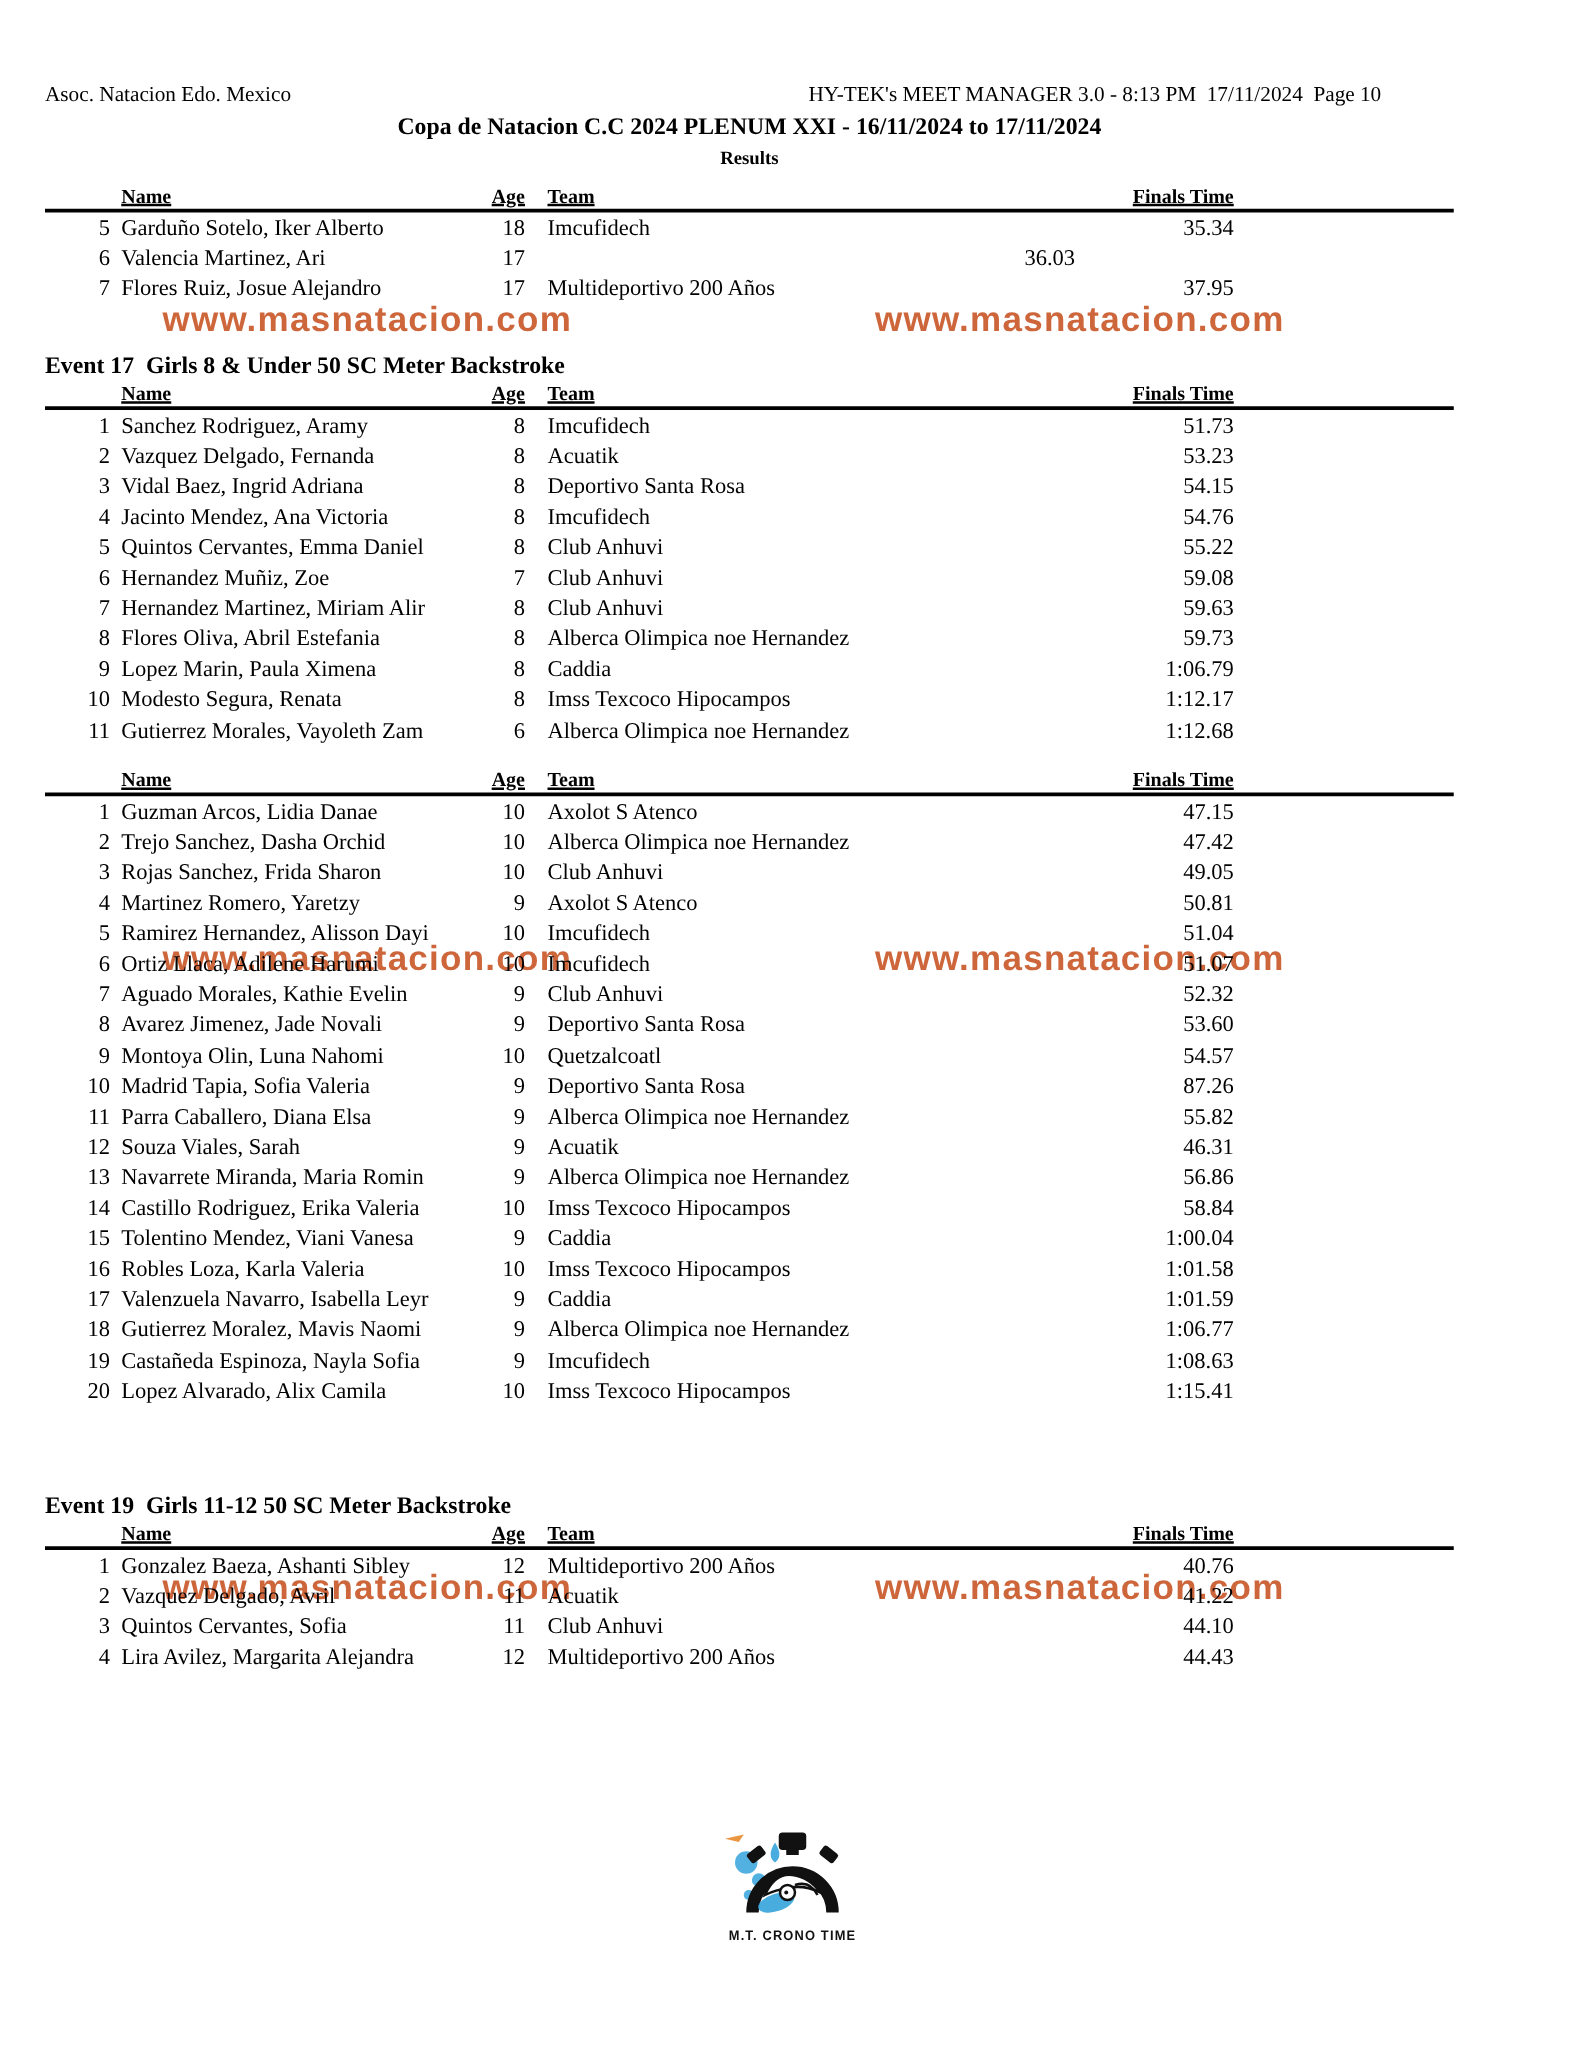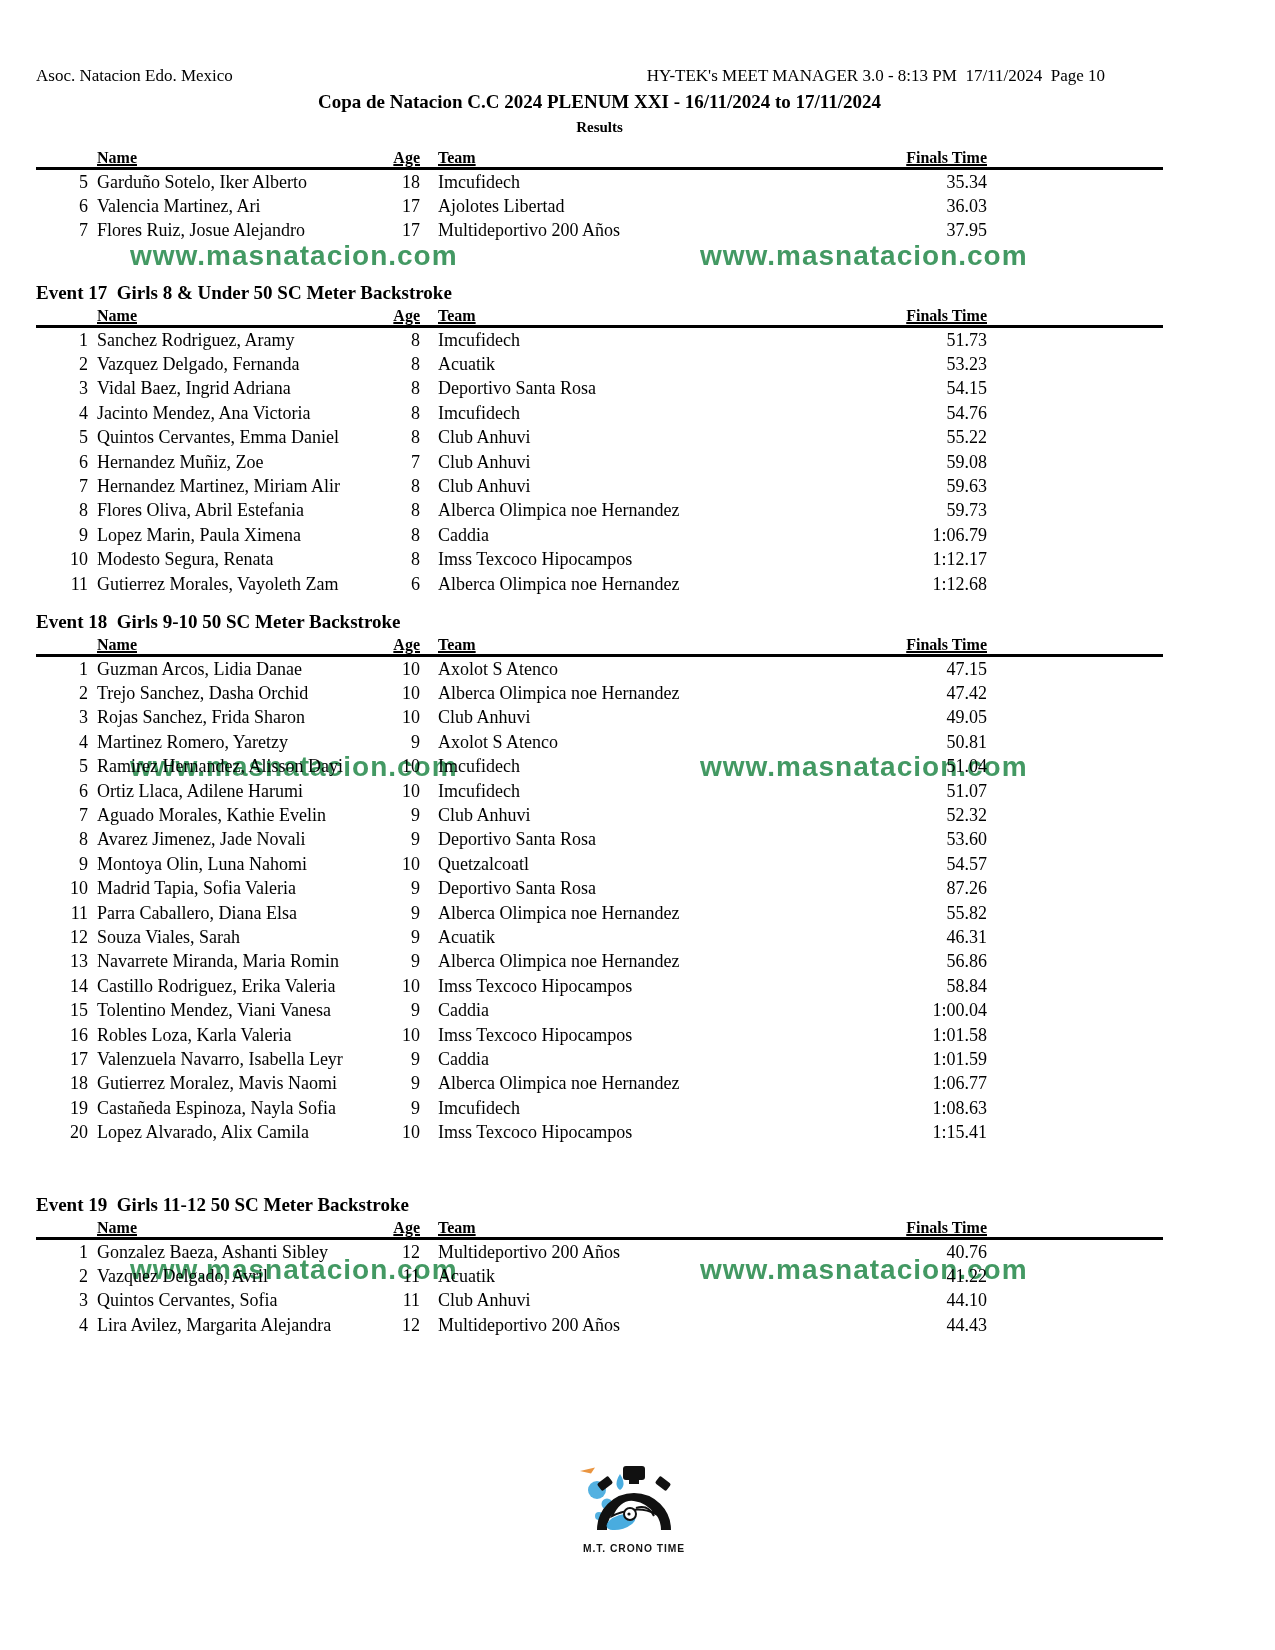--- a/index.html
+++ b/index.html
@@ -10,21 +10,21 @@
   }
   .abs{position:absolute;}
   
   .hdr-left{left:36px;top:66px;font-size:17px;white-space:pre;}
   .hdr-right{right:170px;top:66px;font-size:17px;white-space:pre;}
   .meet-title{left:36px;top:91px;width:1127px;text-align:center;font-size:19px;font-weight:bold;white-space:pre;}
   .results-sub{left:36px;top:119px;width:1127px;text-align:center;font-size:15px;font-weight:bold;}
   
   .wm{
     position:absolute;z-index:0;font-family:"Liberation Sans","DejaVu Sans",sans-serif;
-    font-weight:bold;font-size:28px;letter-spacing:1px;color:#15803d;opacity:.8;white-space:pre;
+    font-weight:bold;font-size:28px;letter-spacing:1px;color:#c2410c;opacity:.8;white-space:pre;
   }
   
   #events-layer{position:absolute;left:0;top:0;width:1275px;height:1650px;z-index:1;}
   .section{position:absolute;left:36px;width:1127px;}
   .event-title{font-size:19px;line-height:20px;font-weight:bold;white-space:pre;}
   .tgrid{display:grid;grid-template-columns:52px 302px 30px 440px 127px auto;}
   .chead{margin-top:4px;height:17px;line-height:17px;font-size:16px;font-weight:bold;font-family:Liberation Serif, serif;}
   .chead .u{text-decoration:underline;text-decoration-thickness:2px;}
   .c-name{padding-left:9px;}
   .c-age{text-align:right;}
@@ -69,21 +69,20 @@
           <div class="c-name cell">Garduño Sotelo, Iker Alberto</div>
           <div class="c-age cell">18</div>
           <div class="c-team cell">Imcufidech</div>
           <div class="c-time cell">35.34</div>
           <div></div>
         </div>
         <div class="row tgrid">
           <div class="cell place">6</div>
           <div class="c-name cell">Valencia Martinez, Ari</div>
           <div class="c-age cell">17</div>
-          <div class="c-team cell">Ajolotes Libertad</div>
           <div class="c-time cell">36.03</div>
           <div></div>
         </div>
         <div class="row tgrid">
           <div class="cell place">7</div>
           <div class="c-name cell">Flores Ruiz, Josue Alejandro</div>
           <div class="c-age cell">17</div>
           <div class="c-team cell">Multideportivo 200 Años</div>
           <div class="c-time cell">37.95</div>
           <div></div>
@@ -188,21 +187,20 @@
           <div class="c-name cell">Gutierrez Morales, Vayoleth Zam</div>
           <div class="c-age cell">6</div>
           <div class="c-team cell">Alberca Olimpica noe Hernandez</div>
           <div class="c-time cell">1:12.68</div>
           <div></div>
         </div>
       </div>
   </div>
 
   <div class="section" style="top: 612px;">
-    <div class="event-title">Event 18  Girls 9-10 50 SC Meter Backstroke</div>
     <div class="chead tgrid">
       <div class="c-place"></div>
       <div class="c-name"><span class="u">Name</span></div>
       <div class="c-age"><span class="u">Age</span></div>
       <div class="c-team"><span class="u">Team</span></div>
       <div class="c-time"><span class="u">Finals Time</span></div>
       <div></div>
     </div>
     <div class="rule"></div>
     <div>

